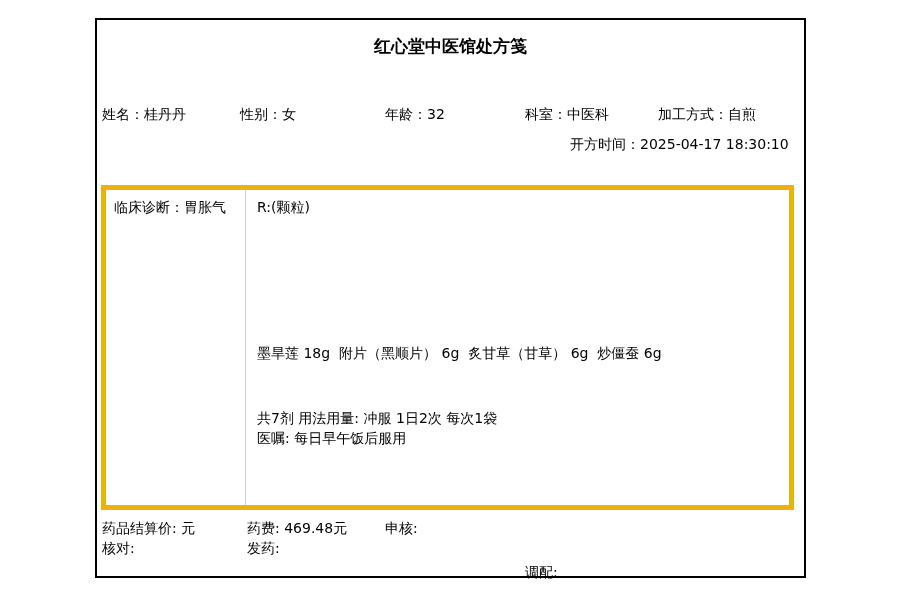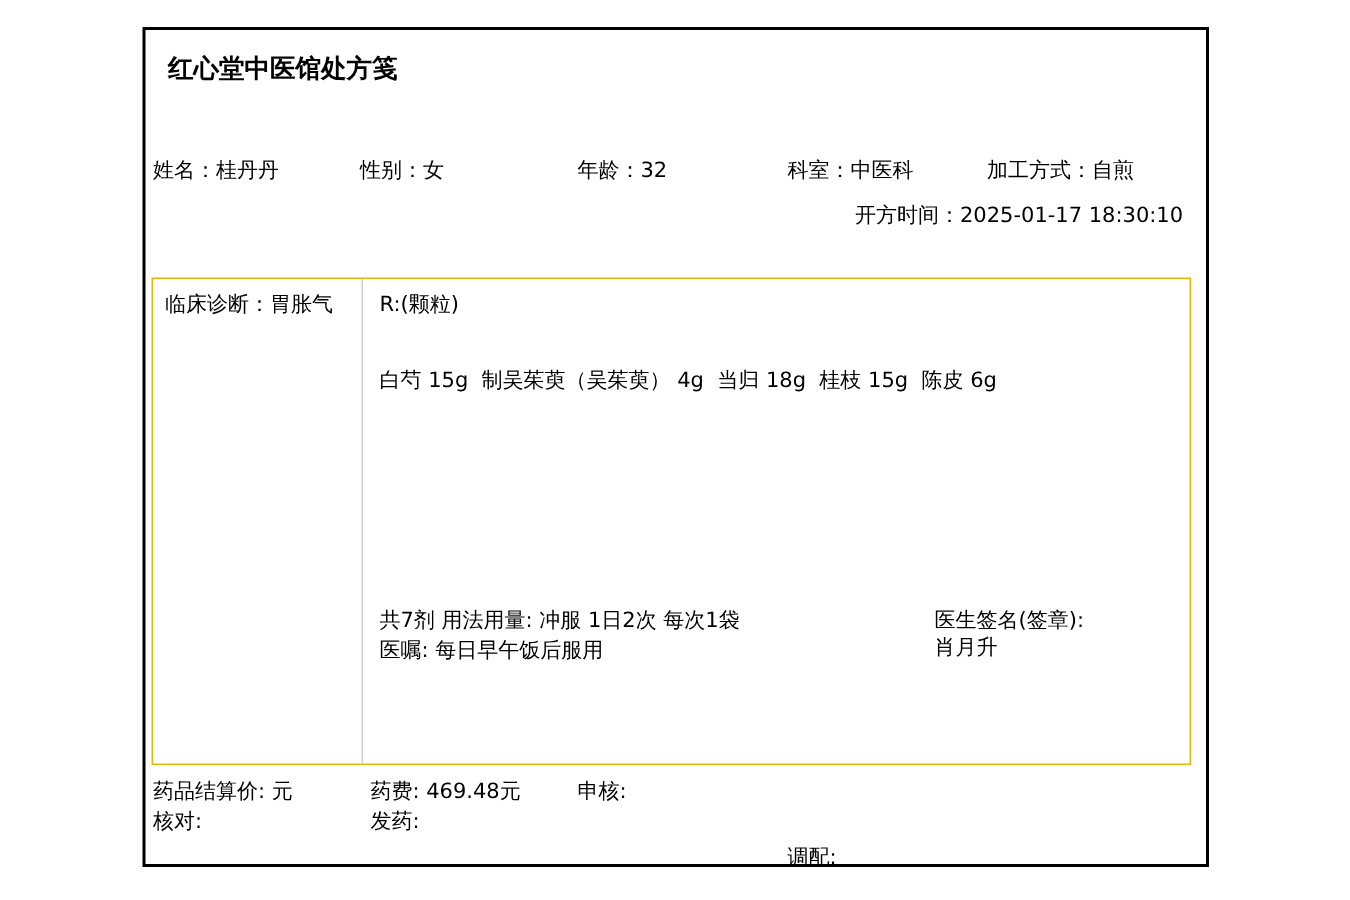--- a/index.html
+++ b/index.html
@@ -25,43 +25,43 @@
   }
   .abs {
     position: absolute;
     white-space: pre-wrap;
   }
   .title {
     position: absolute;
     top: 16px;
     left: 0;
     right: 0;
+    text-align: center;
     font-weight: bold;
     font-size: 17px;
     white-space: pre;
-    margin-left: 15px;
   }
   
   .p-name        { left: 5px;   top: 86px; }
   .p-gender      { left: 143px; top: 86px; }
   .p-age         { left: 288px; top: 86px; }
   .p-dept        { left: 428px; top: 86px; }
   .p-process     { left: 561px; top: 86px; }
   
   .p-phone       { left: 5px;   top: 116px; }
   .p-rxno        { left: 180px; top: 116px; }
   .p-time        { left: 473px; top: 116px; }
   
   .rx-box {
     position: absolute;
     left: 4px;
     top: 165px;
     width: 693px;
     height: 325px;
-    border: 1px solid #eab308;
+    border: 5px solid #eab308;
     box-sizing: border-box;
     background: #ffffff;
   }
   .diag-cell {
     position: absolute;
     left: 0;
     top: 0;
     width: 140px;
     height: 100%;
     border-right: 1px solid #d0d0d0;
@@ -91,30 +91,29 @@
 <div class="page">
 
   <div class="title">红心堂中医馆处方笺</div>
 
   <span class="abs p-name">姓名：桂丹丹</span>
   <span class="abs p-gender">性别：女</span>
   <span class="abs p-age">年龄：32</span>
   <span class="abs p-dept">科室：中医科</span>
   <span class="abs p-process">加工方式：自煎</span>
 
-  <span class="abs p-time">开方时间：2025-01-17 18:30:10</span>
+  <span class="abs p-time">开方时间：2025-04-17 18:30:10</span>
 
   <div class="rx-box">
     <div class="diag-cell">临床诊断：胃胀气</div>
 
     <span class="abs rx-header">R:(颗粒)</span>
-    <span class="abs herb-line-1">白芍 15g  制吴茱萸（吴茱萸） 4g  当归 18g  桂枝 15g  陈皮 6g</span>
+    <span class="abs herb-line-3">墨旱莲 18g  附片（黑顺片） 6g  炙甘草（甘草） 6g  炒僵蚕 6g</span>
     <span class="abs rx-usage">共7剂 用法用量: 冲服 1日2次 每次1袋</span>
     <span class="abs rx-instr">医嘱: 每日早午饭后服用</span>
-    <span class="abs rx-sign">医生签名(签章): 肖月升</span>
   </div>
 
   <span class="abs f-settle">药品结算价: 元</span>
   <span class="abs f-fee">药费: 469.48元</span>
   <span class="abs f-review">申核:</span>
   <span class="abs f-prep">调配:</span>
   <span class="abs f-check">核对:</span>
   <span class="abs f-dispense">发药:</span>
 
 </div>

